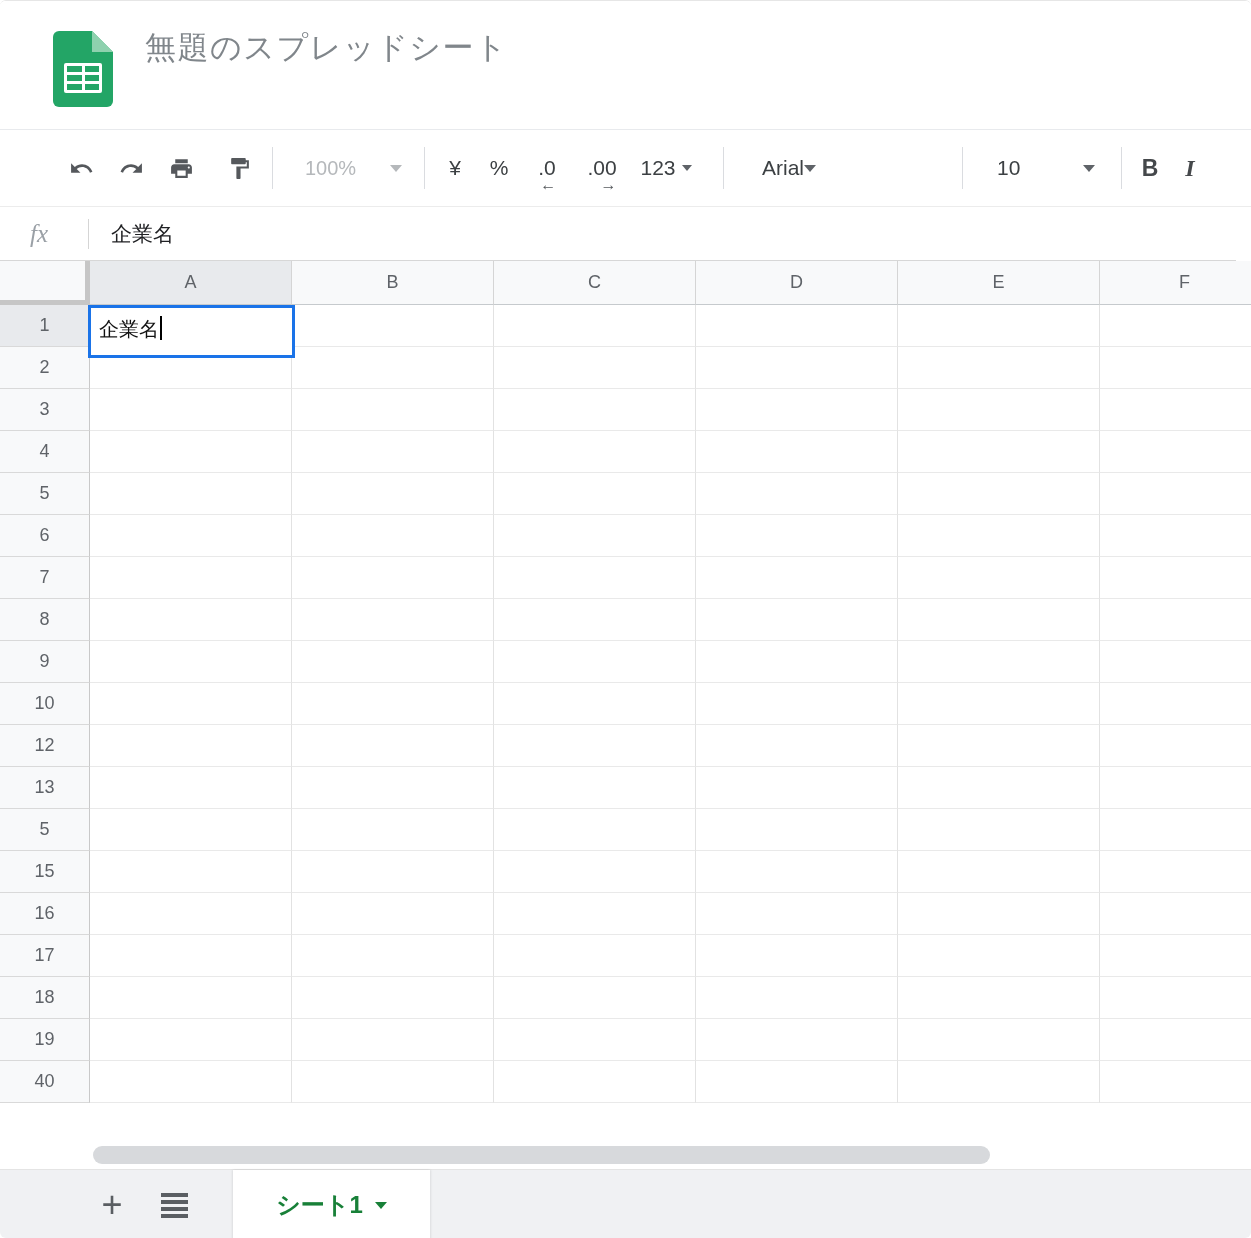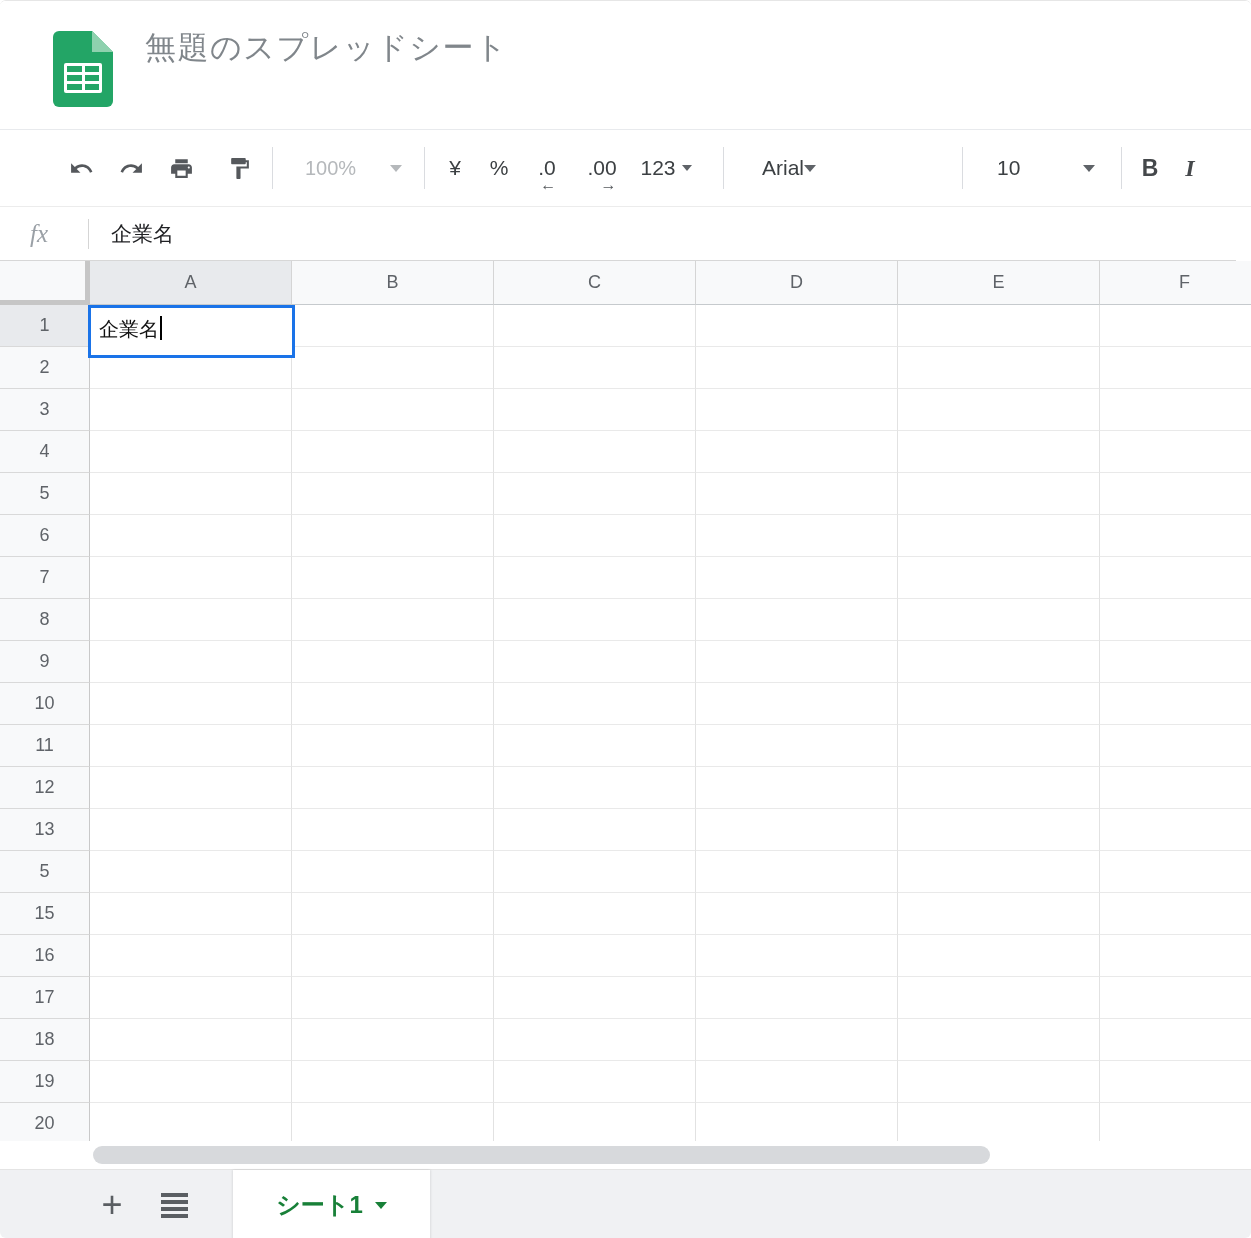--- a/index.html
+++ b/index.html
@@ -253,29 +253,20 @@
         <div class="grid-row">
           <div class="row-h">10</div>
           <div class="cell"></div>
           <div class="cell"></div>
           <div class="cell"></div>
           <div class="cell"></div>
           <div class="cell"></div>
           <div class="cell last"></div>
         </div>
         <div class="grid-row">
-          <div class="row-h">11</div>
-          <div class="cell"></div>
-          <div class="cell"></div>
-          <div class="cell"></div>
-          <div class="cell"></div>
-          <div class="cell"></div>
-          <div class="cell last"></div>
-        </div>
-        <div class="grid-row">
           <div class="row-h">12</div>
           <div class="cell"></div>
           <div class="cell"></div>
           <div class="cell"></div>
           <div class="cell"></div>
           <div class="cell"></div>
           <div class="cell last"></div>
         </div>
         <div class="grid-row">
           <div class="row-h">13</div>
@@ -334,21 +325,21 @@
         <div class="grid-row">
           <div class="row-h">19</div>
           <div class="cell"></div>
           <div class="cell"></div>
           <div class="cell"></div>
           <div class="cell"></div>
           <div class="cell"></div>
           <div class="cell last"></div>
         </div>
         <div class="grid-row">
-          <div class="row-h">20</div>
+          <div class="row-h">40</div>
           <div class="cell"></div>
           <div class="cell"></div>
           <div class="cell"></div>
           <div class="cell"></div>
           <div class="cell"></div>
           <div class="cell last"></div>
         </div>
       </div>
     <div class="corner-box"></div>
     <div class="active-cell">

